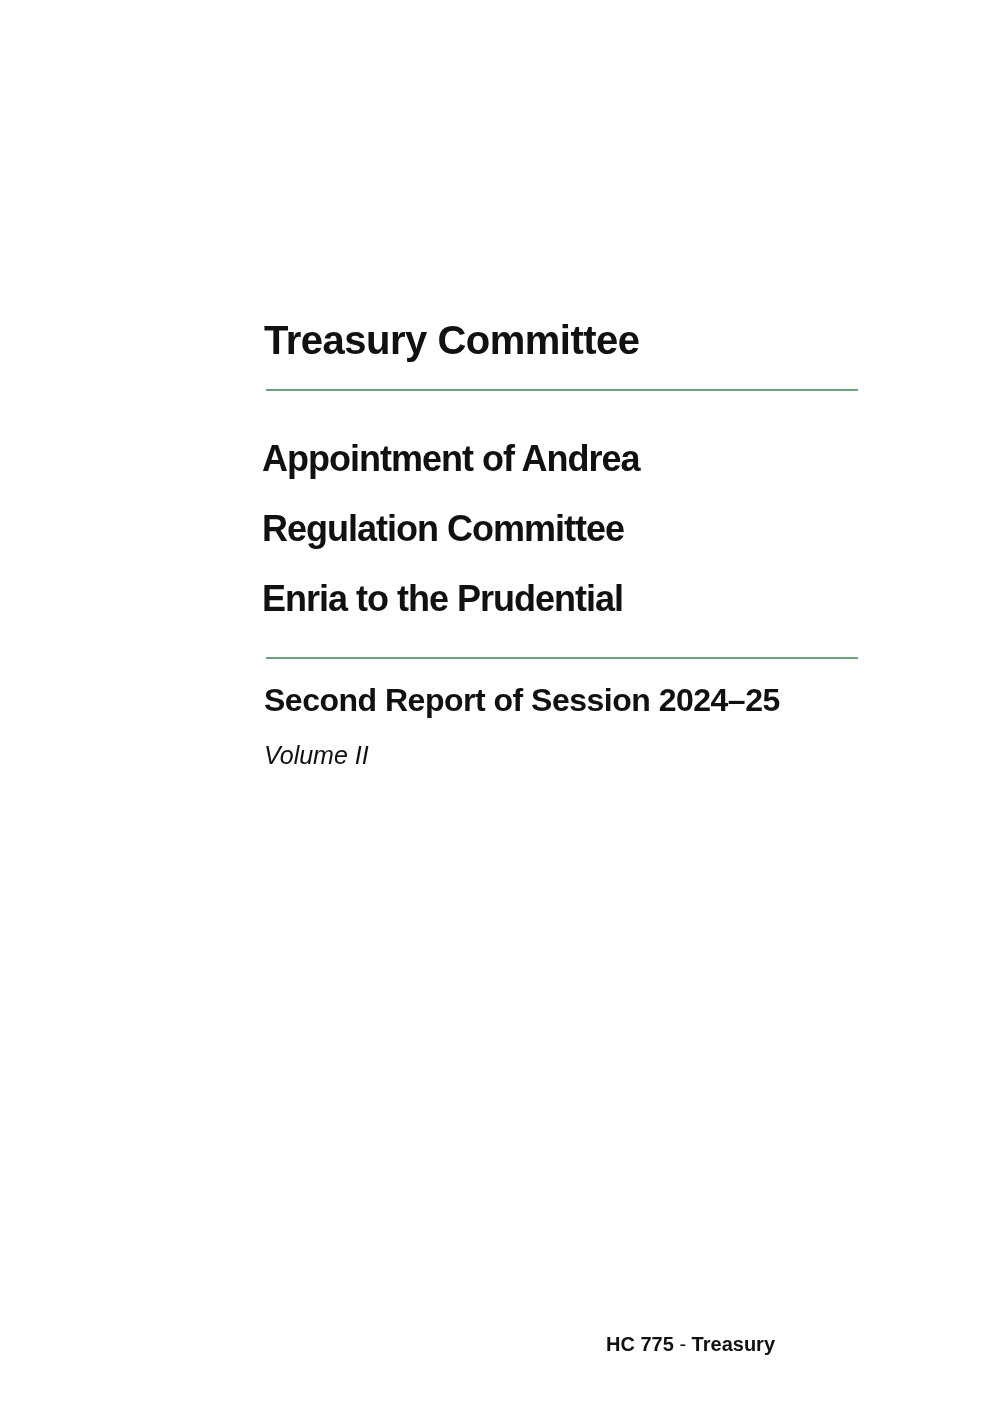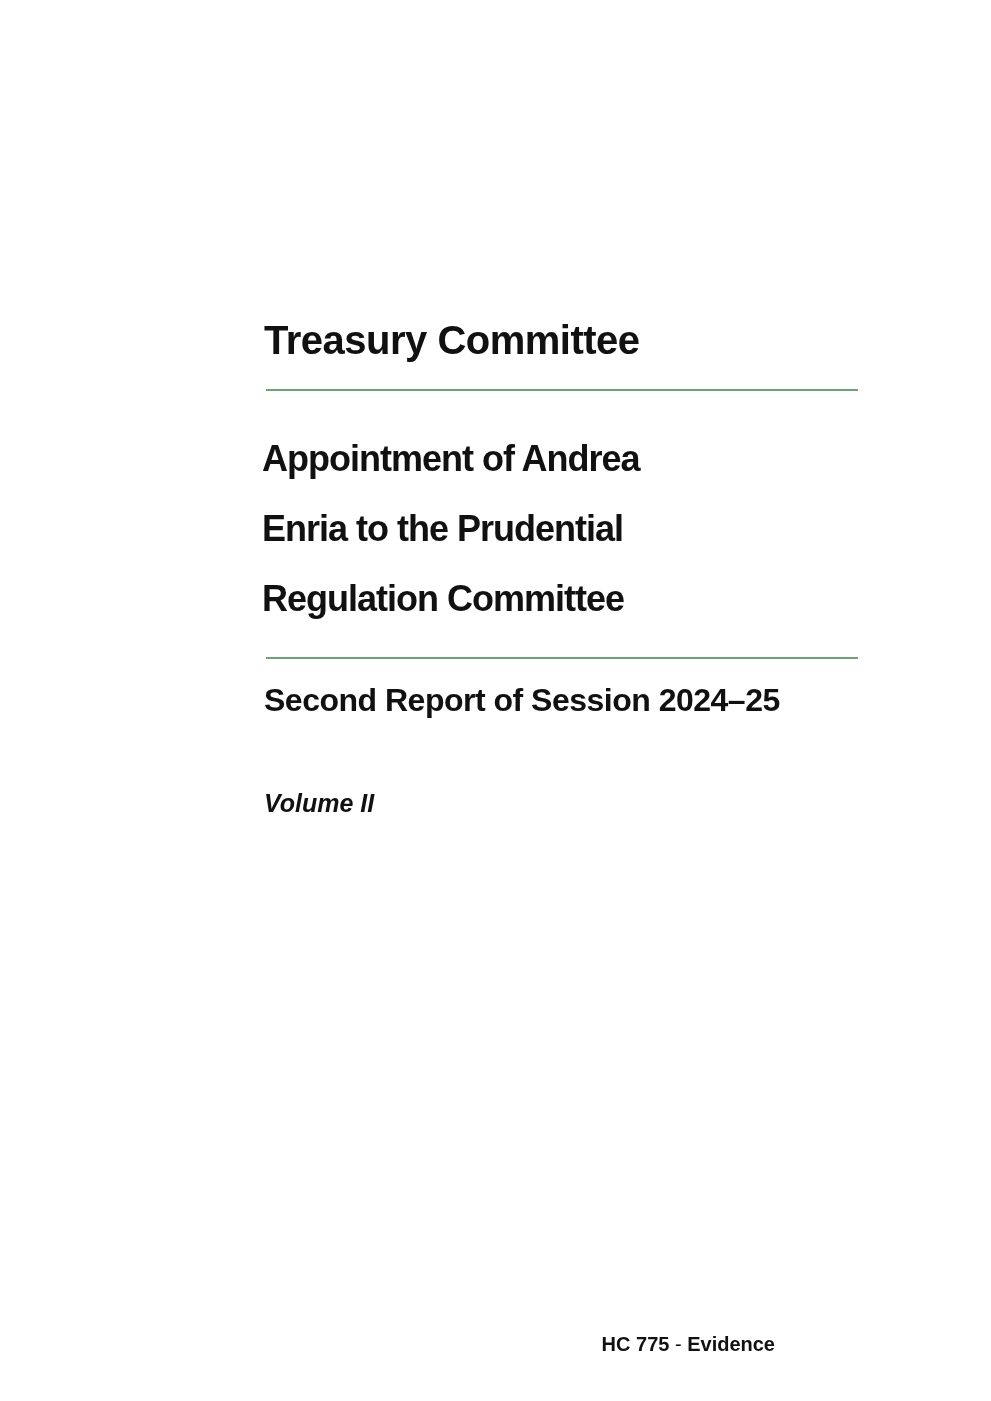--- a/index.html
+++ b/index.html
@@ -51,24 +51,24 @@
     top: 680px;
     font-size: 32px;
     line-height: 40px;
     font-weight: bold;
     letter-spacing: -0.5px;
     white-space: nowrap;
   }
   .volume-label {
     position: absolute;
     left: 264px;
-    top: 788px;
+    top: 740px;
     font-size: 25px;
     line-height: 30px;
-    font-weight: bold;
+    font-weight: normal;
     font-style: italic;
   }
   .volume-description {
     position: absolute;
     left: 264px;
     top: 795px;
     font-size: 24px;
     line-height: 30px;
     font-style: italic;
   }
@@ -87,28 +87,28 @@
 <body>
 
 <div class="page" style="background: rgb(255, 255, 255); color: rgb(17, 17, 17);">
 
   <div class="committee-name">Treasury Committee</div>
 
   <div class="rule rule-top" style="background: rgb(110, 160, 125);"></div>
 
   <div class="report-title">
     <div>Appointment of Andrea</div>
+    <div>Regulation Committee</div>
     <div>Enria to the Prudential</div>
-    <div>Regulation Committee</div>
   </div>
 
   <div class="rule rule-bottom" style="background: rgb(110, 160, 125);"></div>
 
   <div class="report-subtitle">Second Report of Session 2024–25</div>
 
   <div class="volume-label">Volume II</div>
 
 
   <div class="hc-reference">
-    <span class="bold">HC 775</span><span class="sep"> </span><span class="sep">-</span><span class="sep"> </span><span class="bold">Evidence</span>
+    <span class="bold">HC 775</span><span class="sep"> </span><span class="sep">-</span><span class="sep"> </span><span class="bold">Treasury</span>
   </div>
 
 </div>
 
 </body></html>

